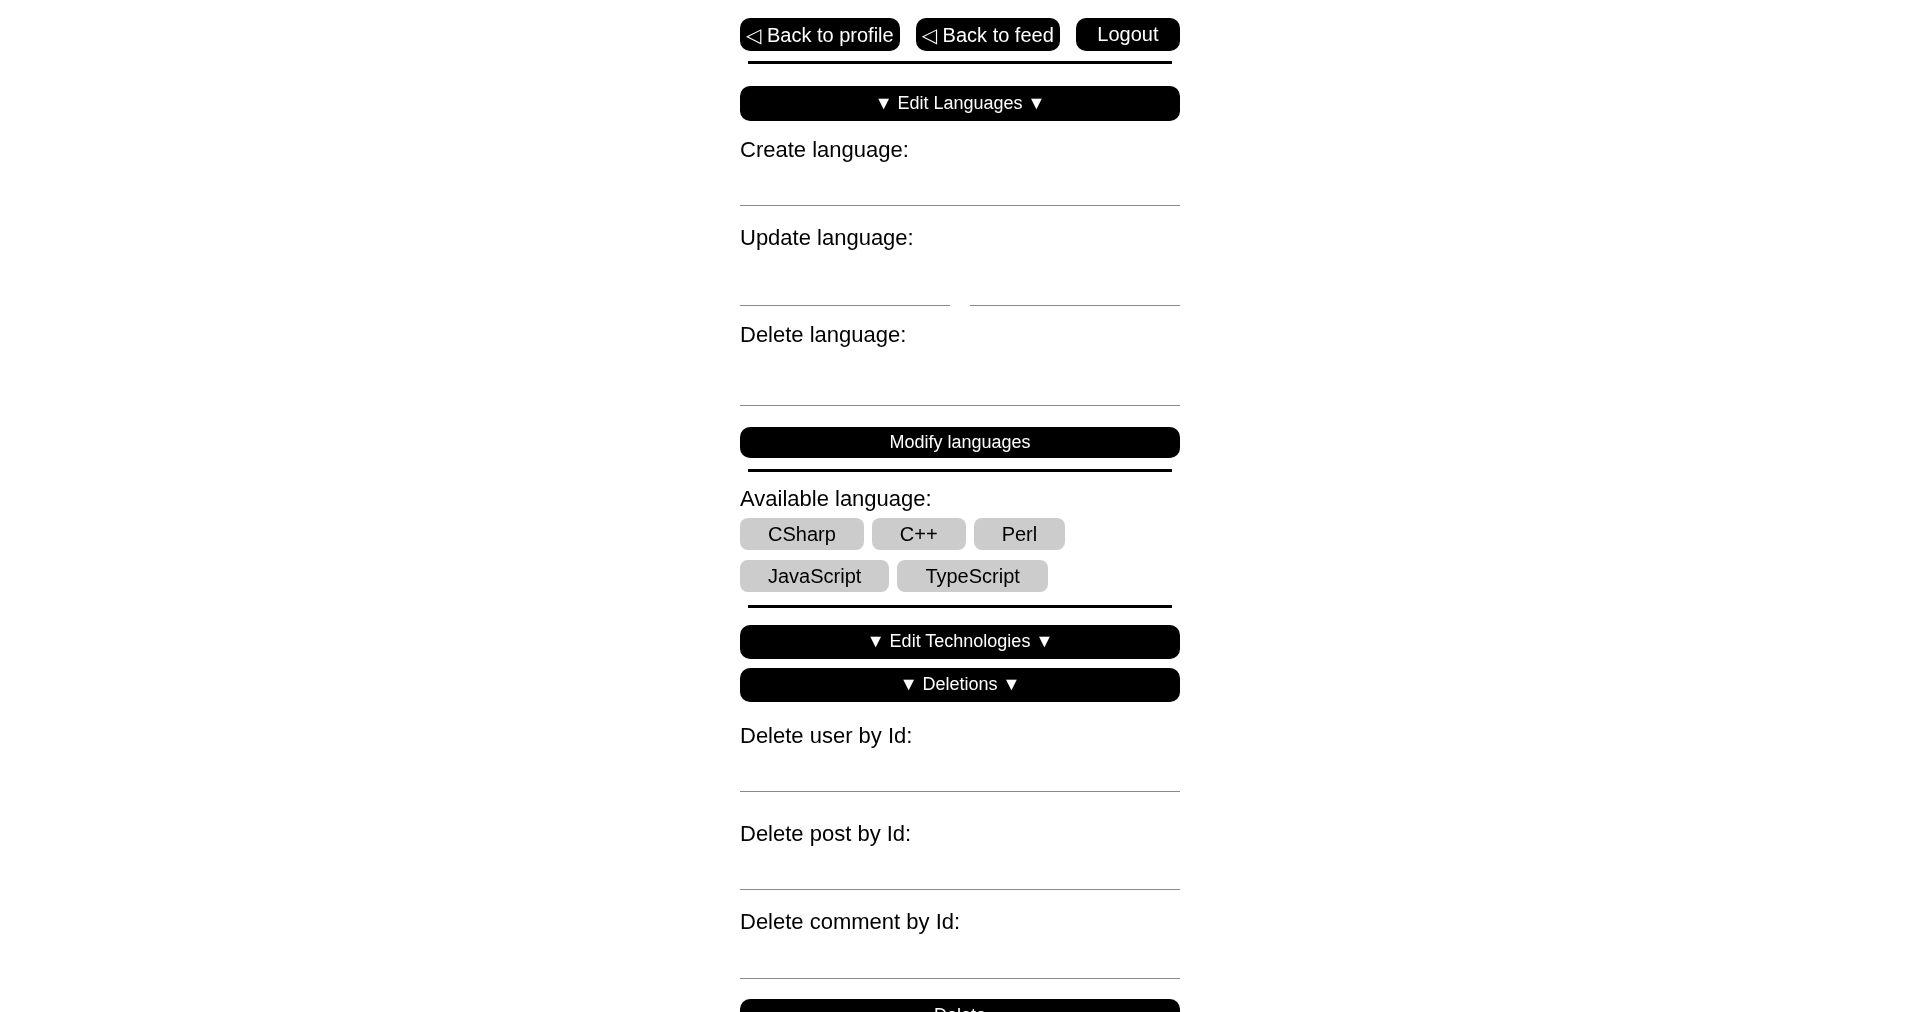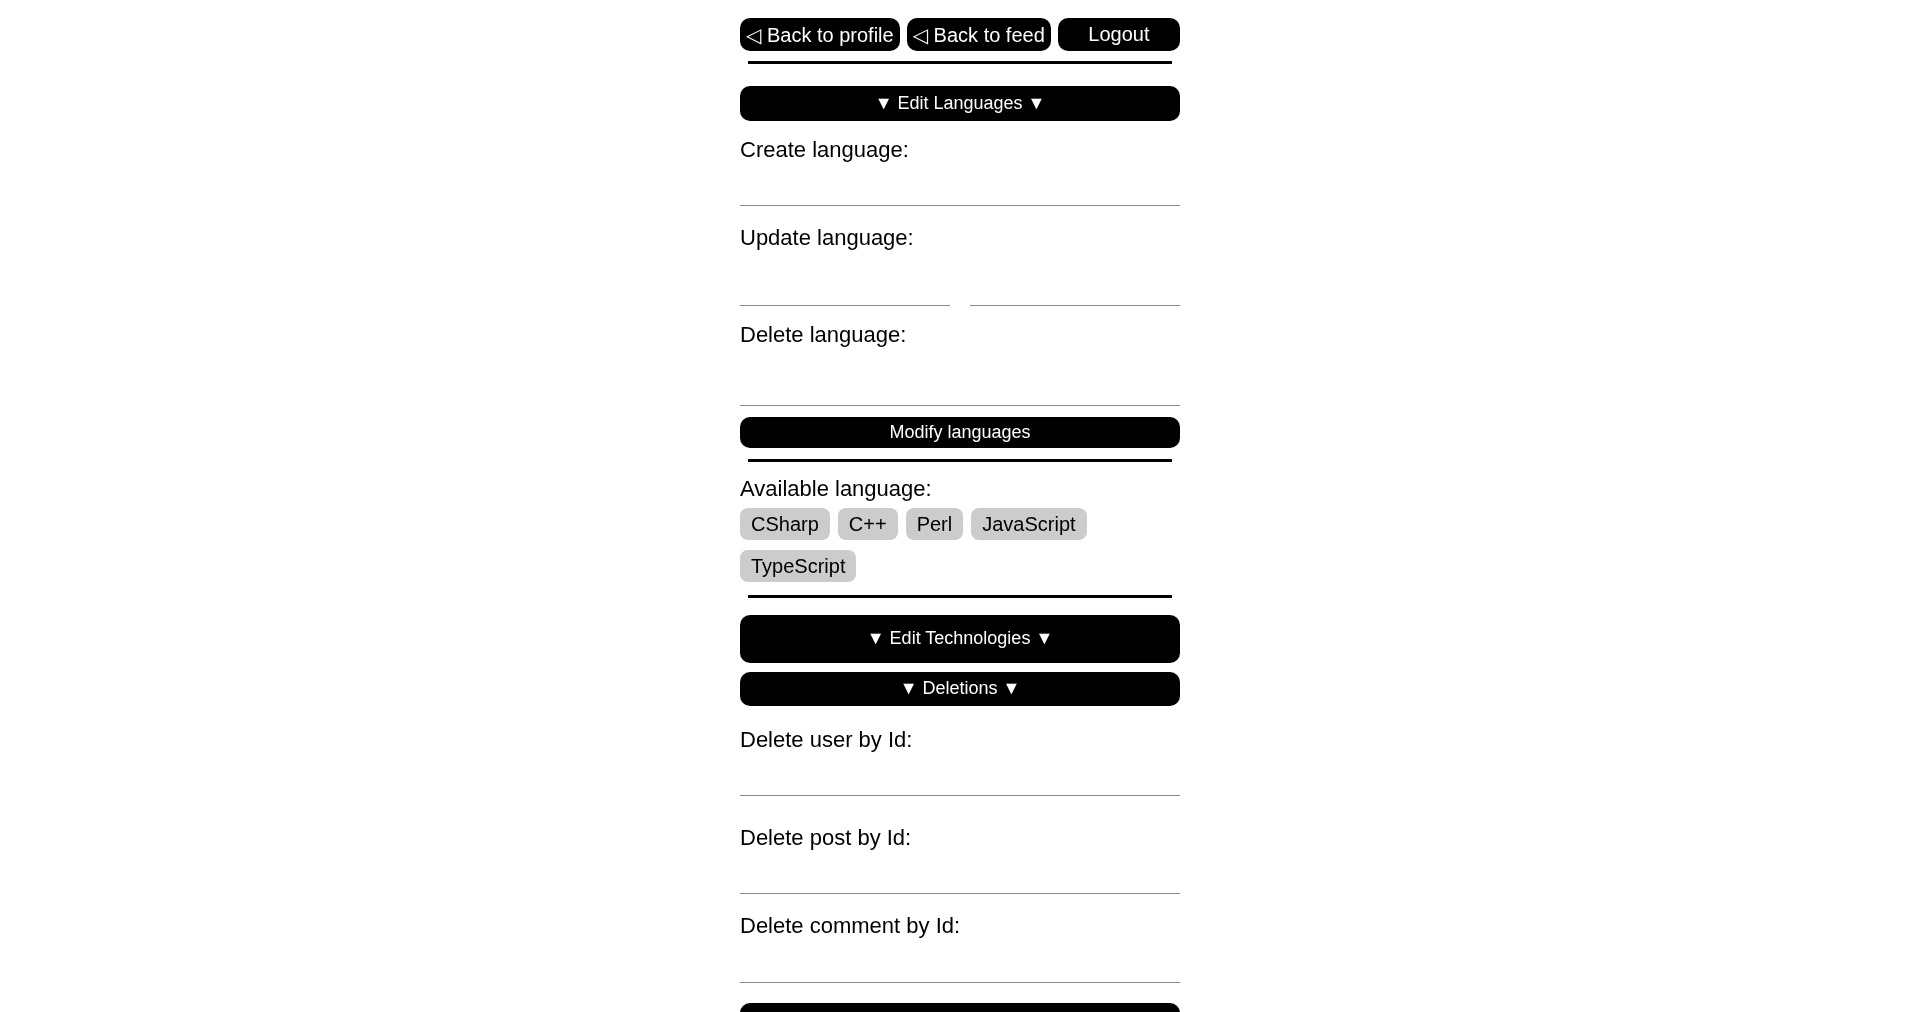--- a/index.html
+++ b/index.html
@@ -13,21 +13,21 @@
     color: #000000;
   }
   .container {
     width: 440px;
     margin: 0 auto;
     padding-top: 18px;
   }
   
   .nav-row {
     display: flex;
-    gap: 7px;
+    gap: 16px;
   }
   .btn {
     background: #000000;
     color: #ffffff;
     border: none;
     border-radius: 10px;
     font-family: "Liberation Sans", sans-serif;
     cursor: pointer;
     text-align: center;
     display: flex;
@@ -85,38 +85,38 @@
   .dual-row .line-input {
     flex: 1;
     margin-top: 0;
   }
   .spaced { margin-top: 28px; }
   
   .action-btn {
     width: 100%;
     height: 31px;
     font-size: 18px;
-    margin-top: 11px;
+    margin-top: 21px;
   }
   .action-btn.delete { height: 34px; margin-top: 20px; }
   .divider.close { margin-top: 11px; }
   .divider.chips-after { margin-top: 13px; }
   .avail-label { margin-top: 14px; }
   
   .chip-list {
     display: flex;
     flex-wrap: wrap;
     gap: 10px 8px;
     margin-top: 5px;
   }
   .chip {
     background: #cccccc;
     color: #000000;
     border-radius: 8px;
-    padding: 3px 11px;
+    padding: 3px 28px;
     font-size: 20px;
     line-height: 1.3;
   }
 </style>
 </head>
 <body>
 
 <div class="container">
 
   <div class="nav-row">
@@ -149,21 +149,21 @@
   <div class="chip-list">
       <span class="chip">CSharp</span>
       <span class="chip">C++</span>
       <span class="chip">Perl</span>
       <span class="chip">JavaScript</span>
       <span class="chip">TypeScript</span>
     </div>
 
   <hr class="divider chips-after">
 
-  <button class="btn toggle-bar" style="margin-top:17px;height:48px">▼ Edit Technologies ▼</button>
+  <button class="btn toggle-bar" style="margin-top:17px;height:34px">▼ Edit Technologies ▼</button>
 
   <button class="btn toggle-bar tight" style="height:34px">▼ Deletions ▼</button>
 
   <div class="field-label" style="margin-top:21px">Delete user by Id:</div>
   <input class="line-input" type="text" value="" style="">
 
   <div class="field-label" style="margin-top:29px">Delete post by Id:</div>
   <input class="line-input" type="text" value="" style="">
 
   <div class="field-label" style="">Delete comment by Id:</div>

